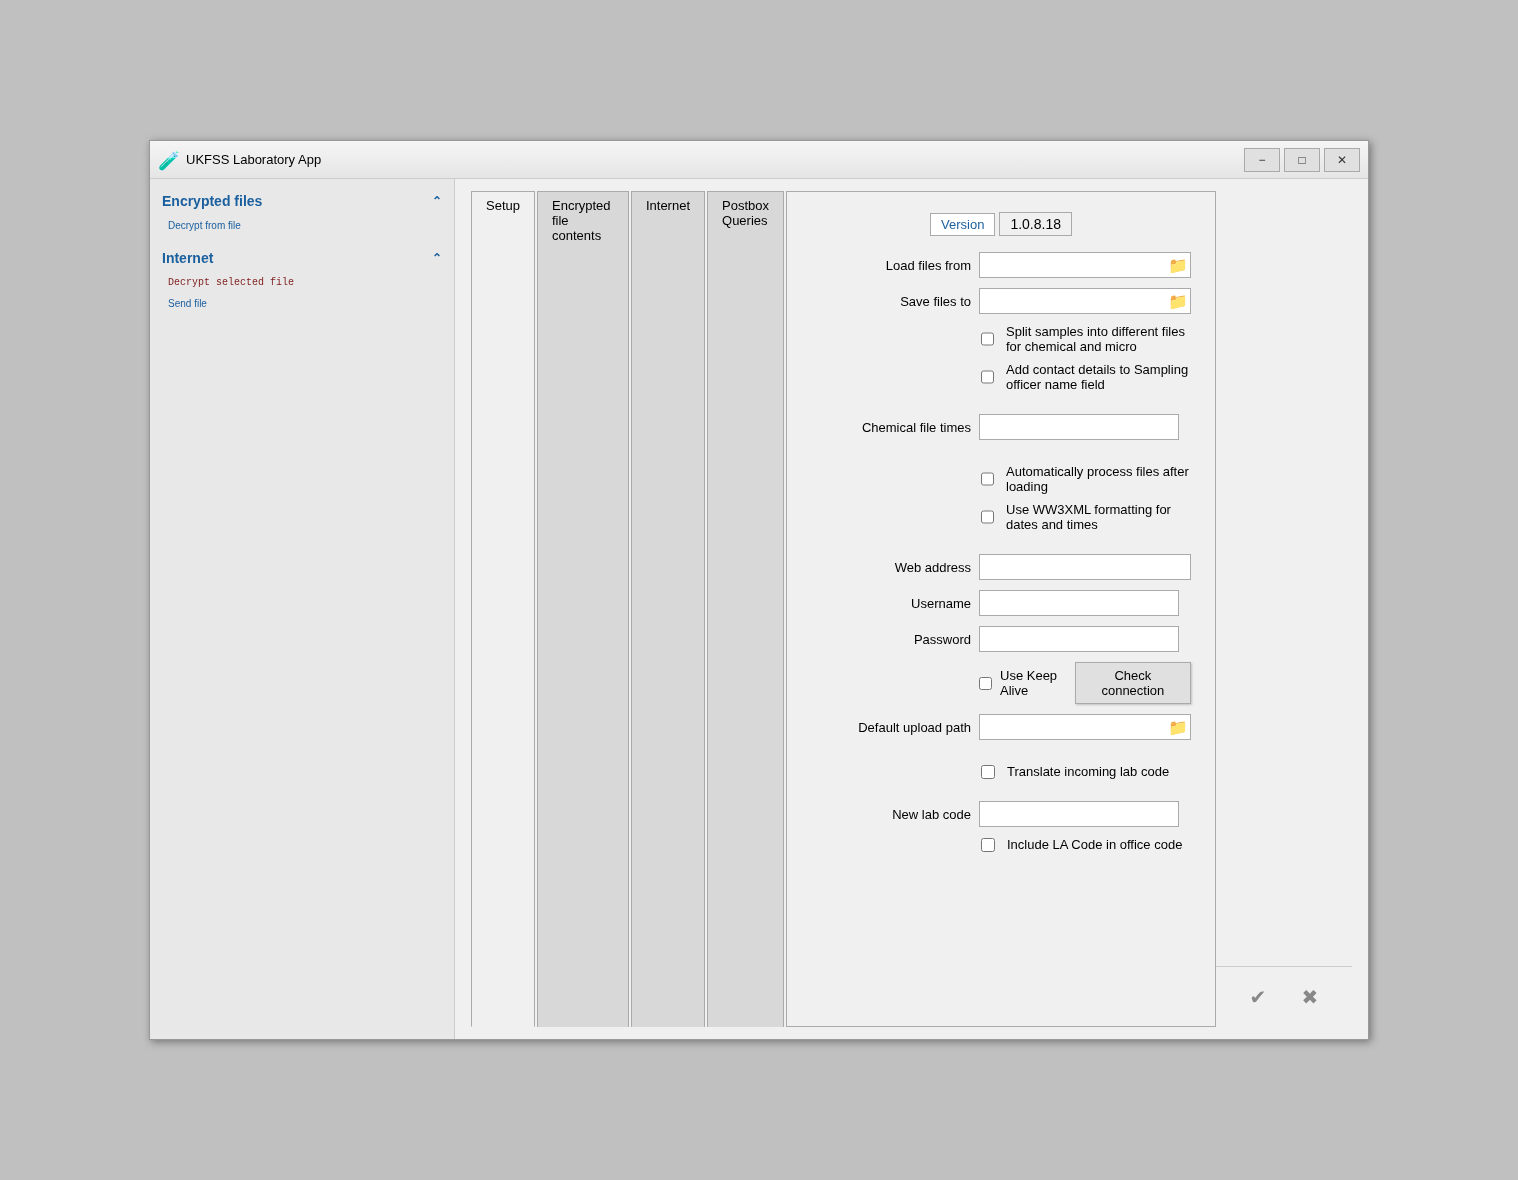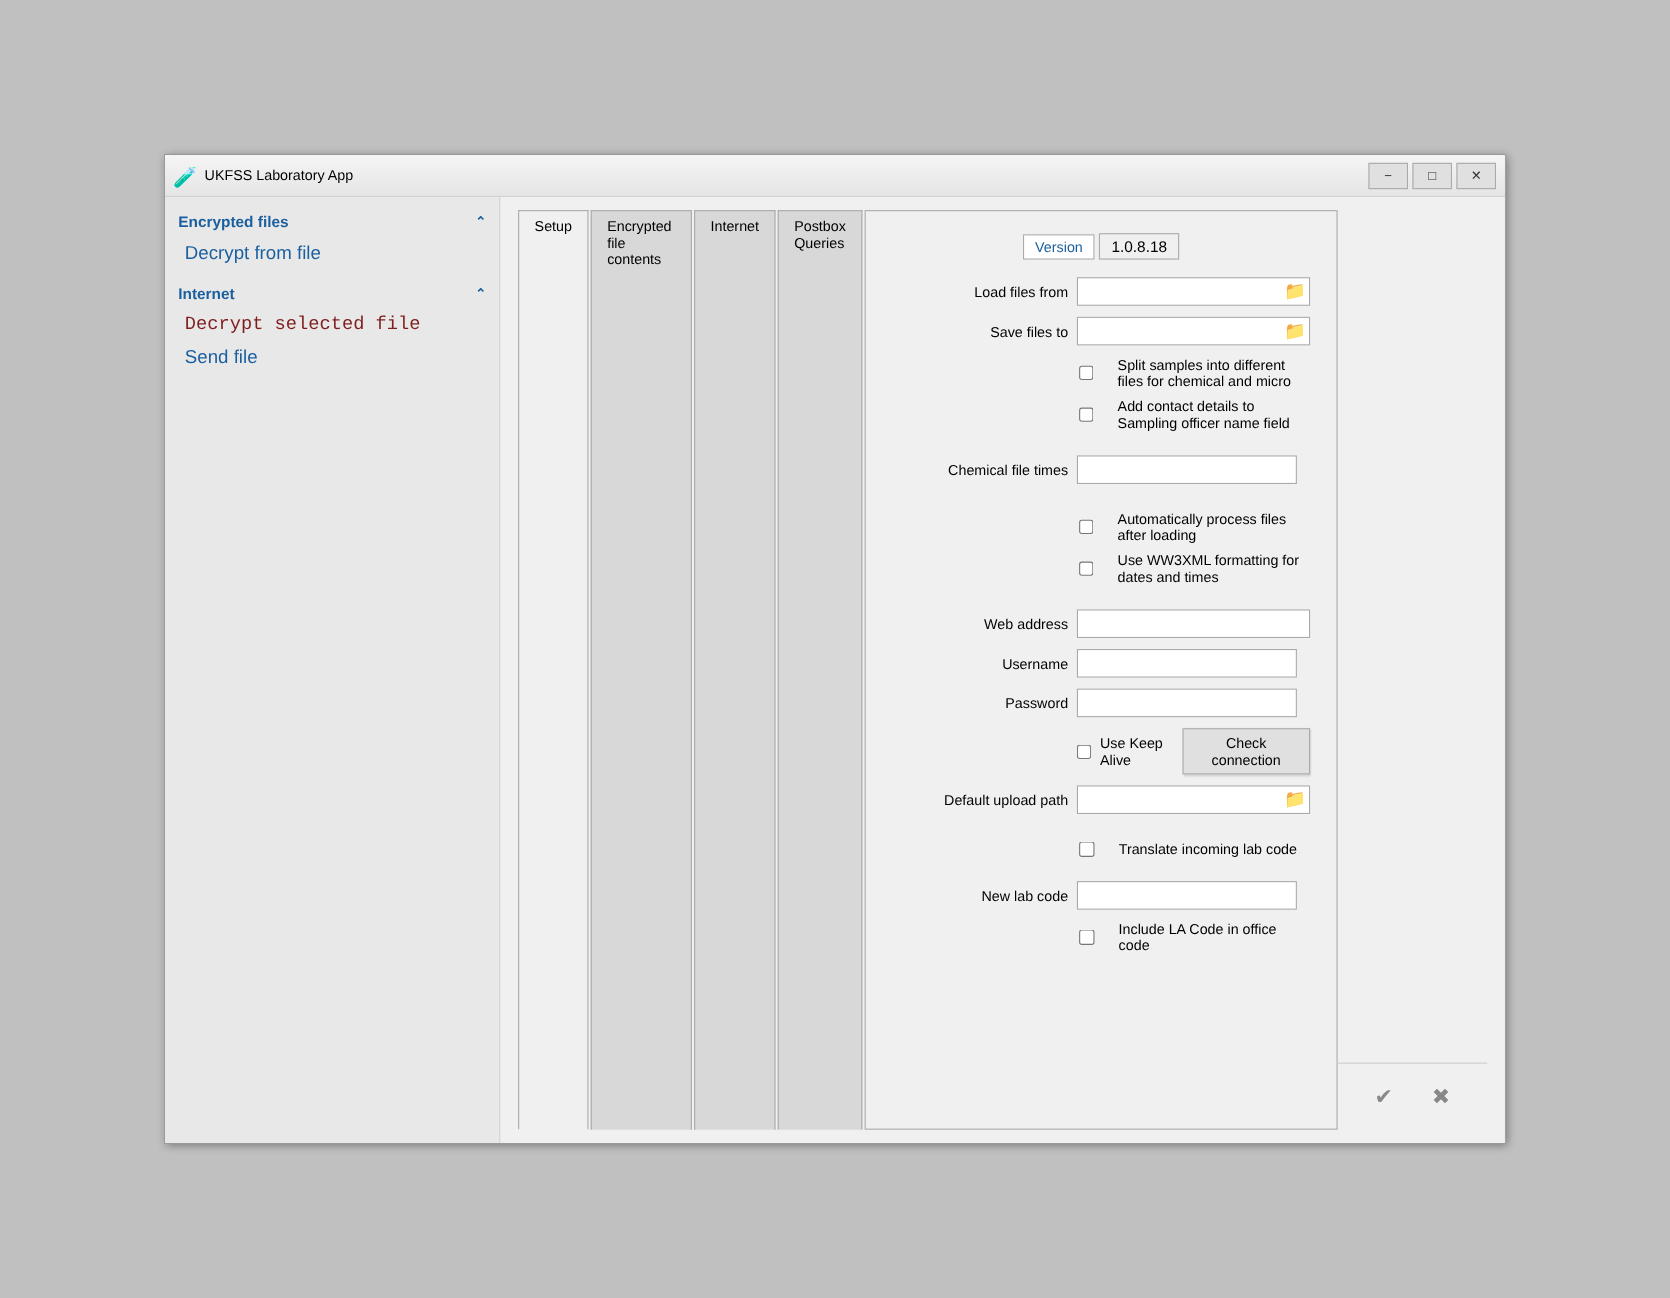--- a/index.html
+++ b/index.html
@@ -81,21 +81,21 @@
       cursor: pointer;
     }
     .sidebar-section-header .chevron {
       font-size: 12px;
       color: #1a5f9e;
     }
     .sidebar-item {
       padding: 5px 18px;
       color: #1a5f9e;
       cursor: pointer;
-      font-size: 17px;
+      font-size: 10px;
     }
     .sidebar-item.disabled {
       color: #7f1d1d;
       cursor: default;
       font-family: Liberation Mono, monospace;
     }
 
     
     .main-content {
       flex: 1;
@@ -217,21 +217,21 @@
       align-items: center;
       justify-content: center;
       color: #c8a020;
     }
 
     .checkbox-row {
       display: flex;
       align-items: center;
       margin-left: 170px;
       margin-bottom: 8px;
-      gap: 22px;
+      gap: 12px;
     }
     .checkbox-row input[type=checkbox] {
       width: 14px;
       height: 14px;
       cursor: pointer;
     }
     .checkbox-label {
       font-size: 13px;
       color: #000;
       cursor: pointer;

